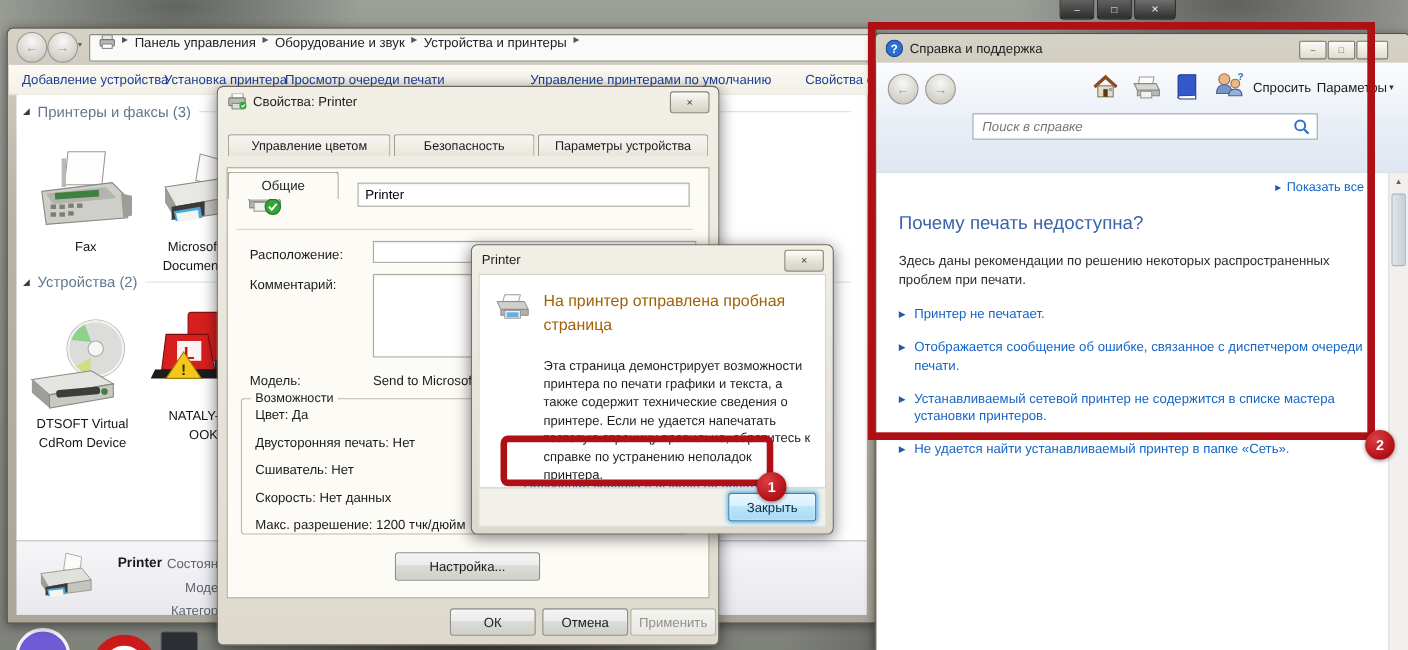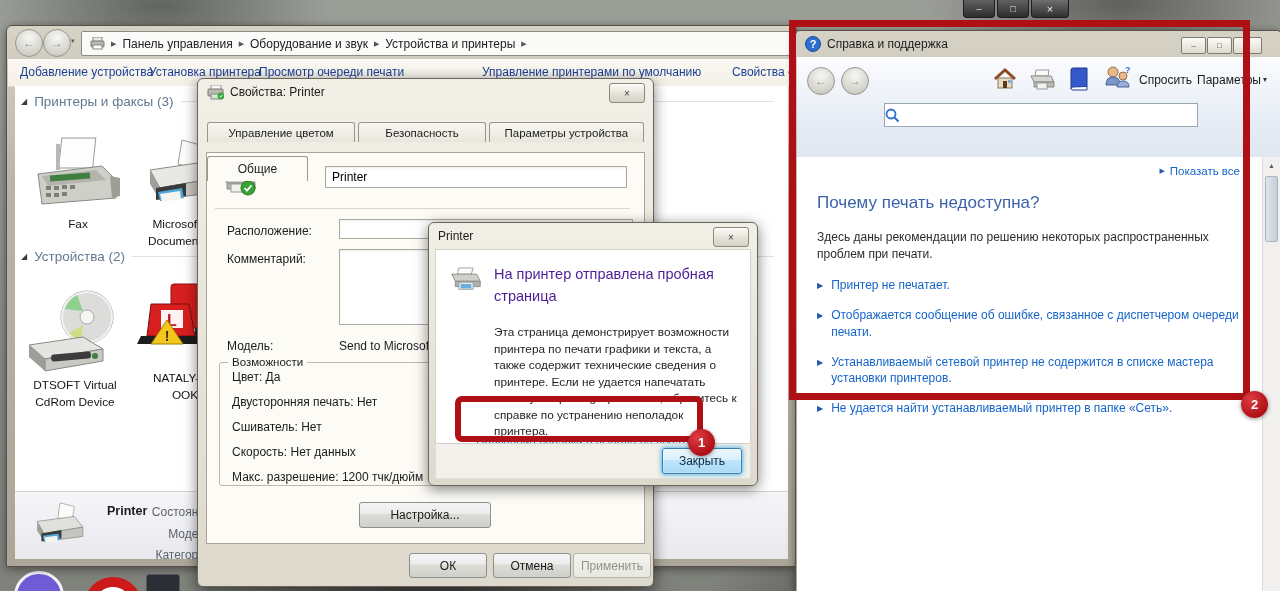--- a/index.html
+++ b/index.html
@@ -88,21 +88,21 @@
 <div class="abs glasswin" style="left:6px;top:25px;width:789px;height:540px;z-index:10">
 
   <div class="abs" style="left:0;top:0;right:0;height:33px">
     <div class="abs circ-nav" style="left:8px;top:3px">
         <span>←</span>
       </div>
     <div class="abs circ-nav" style="left:36px;top:3px">
         <span>→</span>
       </div>
     <span class="abs" style="left:64px;top:11px;font-size:7px;color:#5c5a52">▾</span>
-    <div class="abs" style="left:74px;top:5px;width:700px;height:23px;background:rgba(253,253,252,.93);border:1px solid #8d8b81;border-radius:2px;display:flex;align-items:center;gap:6px;padding:0 8px;font-size:12px;color:#222">
+    <div class="abs" style="left:74px;top:5px;width:700px;height:23px;background:rgba(253,253,252,.93);border:1px solid #8d8b81;border-radius:2px;display:flex;gap:6px;padding:0 8px;font-size:12px;color:#222">
       <svg width="15" height="13" viewBox="0 0 15 13">
           <rect x="3" y="0" width="9" height="5" fill="#e8e8e4" stroke="#888"></rect>
           <rect x="1" y="4" width="13" height="6" rx="1" fill="#b9b9b3" stroke="#777"></rect>
           <rect x="3" y="8" width="9" height="4" fill="#fff" stroke="#888"></rect>
         </svg>
       <span style="font-size:7px;color:#555">▶</span>
       <span>Панель управления</span>
       <span style="font-size:7px;color:#555">▶</span>
       <span>Оборудование и звук</span>
       <span style="font-size:7px;color:#555">▶</span>
@@ -260,20 +260,21 @@
         <circle cx="10" cy="7" r="5" fill="#e8b88a" stroke="#9a7048"></circle>
         <path d="M3 20 Q3 12 10 12 Q17 12 17 20 Z" fill="#7a96c8" stroke="#4a6298"></path>
         <circle cx="20" cy="11" r="4" fill="#e8b88a" stroke="#9a7048"></circle>
         <path d="M14 22 Q14 16 20 16 Q26 16 26 22 Z" fill="#9ab0d8" stroke="#4a6298"></path>
         <text x="22" y="8" font-size="9" font-weight="bold" fill="#2d6fd0" font-family="Liberation Sans, sans-serif">?</text>
       </svg>
     <span class="abs" style="left:342px;top:16px;font-size:12px">Спросить</span>
     <span class="abs" style="left:400px;top:16px;font-size:12px">Параметры</span>
     <span class="abs" style="left:466px;top:18px;font-size:8px;color:#333">▾</span>
     <div class="abs" style="left:87px;top:46px;width:312px;height:22px;background:#fff;border:1px solid #98a6b5;display:flex;align-items:center">
+      <input style="border: none; flex: 1 1 0%; height: 18px; padding-left: 8px; background: transparent;" placeholder="Поиск в справке">
       <svg width="15" height="15" viewBox="0 0 15 15" style="margin-right:6px">
           <circle cx="6" cy="6" r="4.5" fill="none" stroke="#2d6fd0" stroke-width="1.8"></circle>
           <line x1="9.5" y1="9.5" x2="13.5" y2="13.5" stroke="#2d6fd0" stroke-width="2"></line>
         </svg>
     </div>
   </div>
 
   <div class="abs" style="left:1px;top:126px;right:1px;bottom:0;background:#fff;overflow:hidden">
     <div class="abs" style="right:40px;top:8px;display:flex;gap:5px;align-items:center">
       <span style="font-size:7px;color:#2458a8">▶</span>
@@ -396,21 +397,21 @@
       </div>
   </div>
   <div class="abs" style="left:6px;right:6px;top:26px;bottom:40px;background:#fff;border:1px solid #d5d3c9;padding:0">
     <svg width="32" height="27" viewBox="0 0 36 30" style="position:absolute;left:14px;top:16px">
       <path d="M10 2 L26 2 L24 9 L8 9 Z" fill="#fbfbf9" stroke="#999"></path>
       <path d="M2 9 L30 9 L34 17 L6 17 Z" fill="#cfcfcb" stroke="#888"></path>
       <path d="M6 17 L34 17 L34 23 L6 23 Z" fill="#b0b0aa" stroke="#888"></path>
       <rect x="10" y="18" width="16" height="8" fill="#e8f0f6" stroke="#999"></rect>
       <rect x="12" y="20" width="12" height="5" fill="#6aaede"></rect>
     </svg>
-    <div class="abs" style="left:58px;top:14px;width:240px;font-size:14.5px;line-height:1.5;color:#4c1d95">На принтер отправлена пробная страница</div>
+    <div class="abs" style="left:58px;top:14px;width:240px;font-size:14.5px;line-height:1.5;color:#a16207">На принтер отправлена пробная страница</div>
     <div class="abs" style="left:58px;top:74px;width:246px;font-size:11.8px;line-height:1.4;color:#1e1e1e">Эта страница демонстрирует возможности принтера по печати графики и текста, а также содержит технические сведения о принтере. Если не удается напечатать тестовую страницу правильно, обратитесь к справке по устранению неполадок принтера.</div>
     <a class="abs" href="#" style="left:40px;top:186px;font-size:11.8px;color:#1565c8;text-decoration:underline">Получение справки о выводе на печать</a>
   </div>
   <div class="abs" style="left:6px;right:6px;bottom:6px;height:34px;background:#f1f0ea;border:1px solid #dfdeda;border-top:1px solid #d0cfc9">
     <div class="def-btn abs" style="right:8px;top:4px;width:78px;height:24px">Закрыть</div>
   </div>
 </div>
 
 <div class="abs red-rect r1" style="left:455px;top:396px;width:236px;height:34px"></div>
 <div class="abs badge" style="left:688px;top:429px">1</div>

